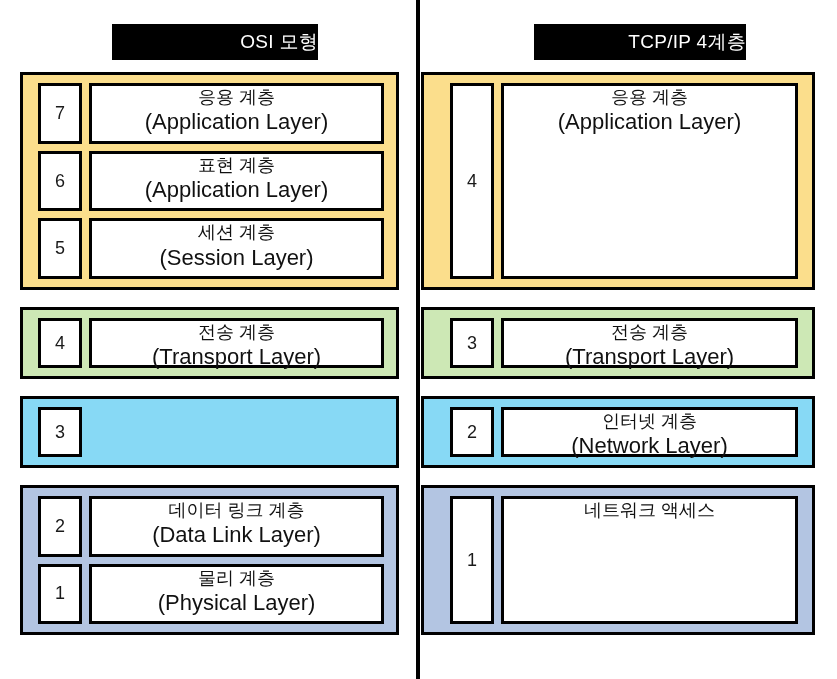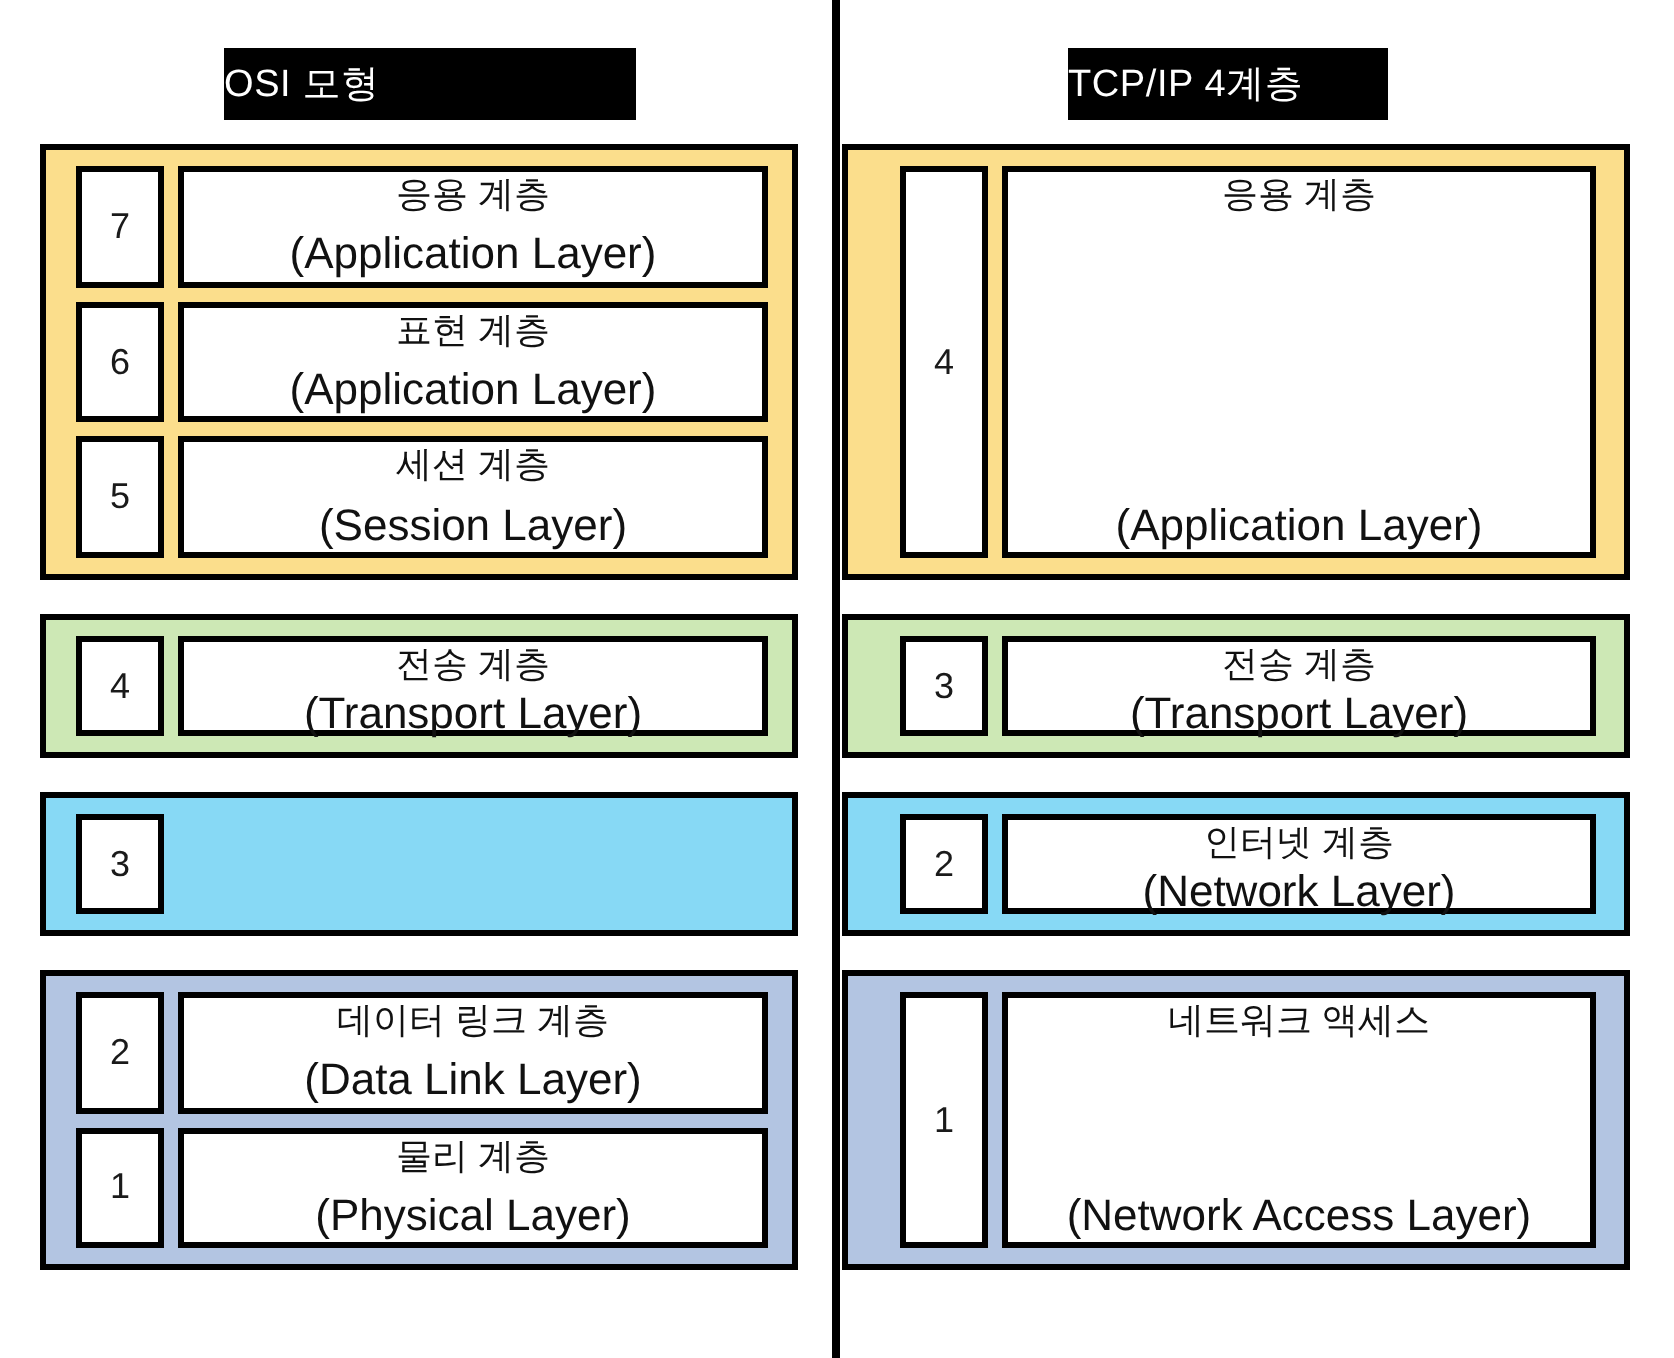--- a/index.html
+++ b/index.html
@@ -34,27 +34,27 @@
   }
 
   
   .title-bar {
     position: absolute;
     height: 36px;
     background: #000000;
     color: #ffffff;
     display: flex;
     align-items: center;
-    justify-content: flex-start;
+    justify-content: flex-end;
     font-size: 19px;
     letter-spacing: 0.3px;
     z-index: 6;
   }
   .title-osi   { left: 112px; top: 24px; width: 206px; }
-  .title-tcpip { left: 534px; top: 24px; width: 160px; }
+  .title-tcpip { left: 534px; top: 24px; width: 212px; }
 
   
   .band {
     position: absolute;
     border: 3px solid #000000;
     box-sizing: border-box;
     display: flex;
     flex-direction: row;
   }
   .band-left  { left: 20px;  }
@@ -113,21 +113,21 @@
     color: #1a1a1a;
   }
   .label-cell {
     flex: 1 1 auto;
     background: #ffffff;
     border: 3px solid #000000;
     box-sizing: border-box;
     display: flex;
     flex-direction: column;
     align-items: center;
-    justify-content: space-between;
+    justify-content: flex-start;
     text-align: center;
     color: #111111;
     line-height: 1.24;
   }
   .label-ko {
     font-size: 18px;
   }
   .label-en {
     font-size: 22px;
   }
@@ -251,19 +251,18 @@
       </div>
     </div>
   </div>
 
   <div class="band band-right band-slate row-link">
     <div class="band-inner">
       <div class="layer-row span">
         <div class="num-cell">1</div>
         <div class="label-cell">
           <div class="label-ko">네트워크 액세스</div>
-          <div class="label-en">(Network Access Layer)</div>
         </div>
       </div>
     </div>
   </div>
 
 </div>
 
 </body></html>

